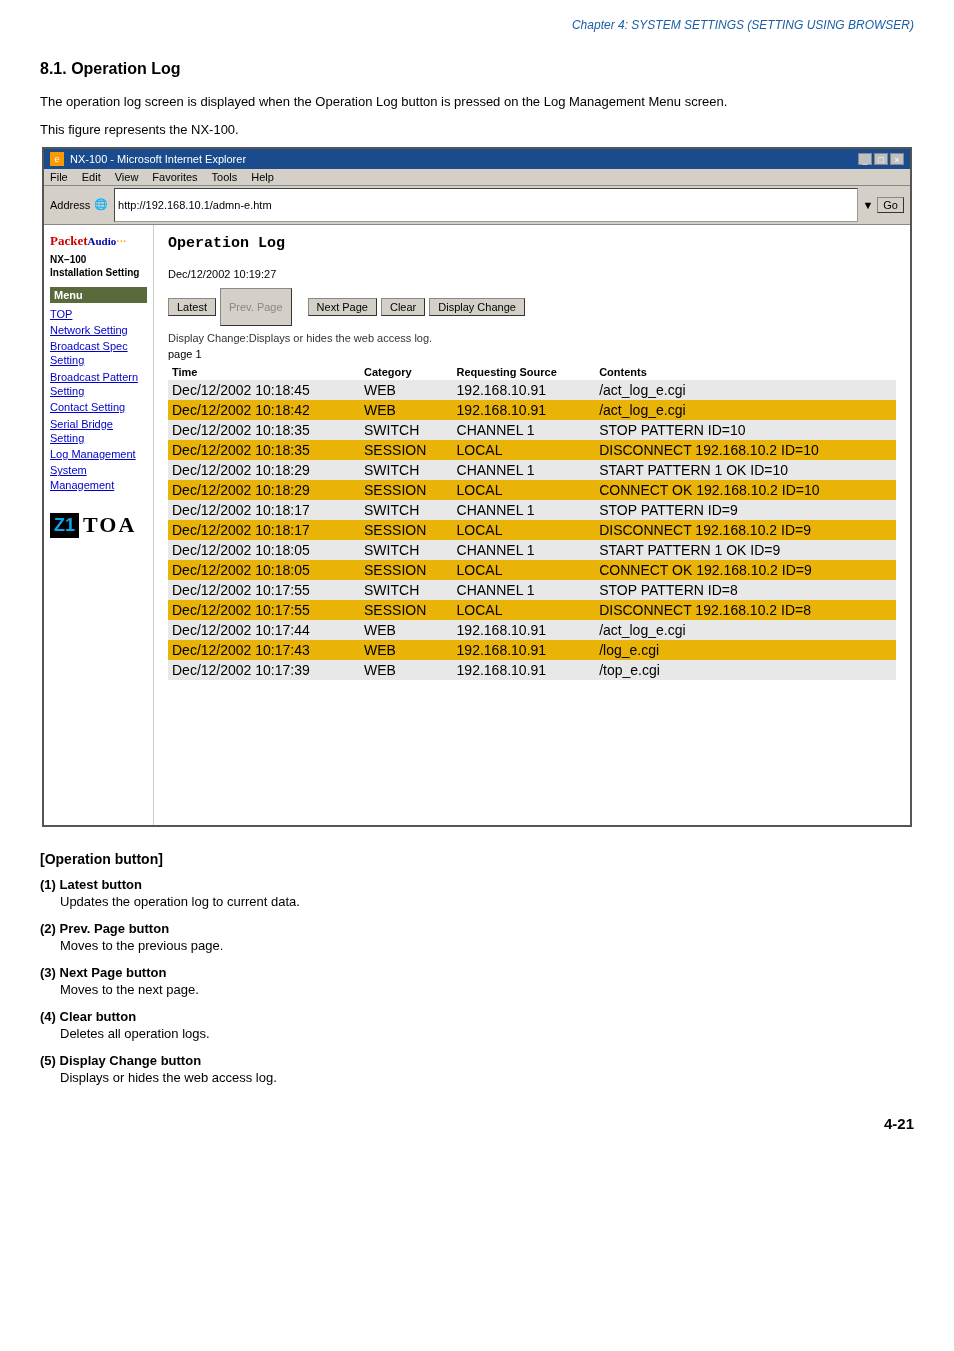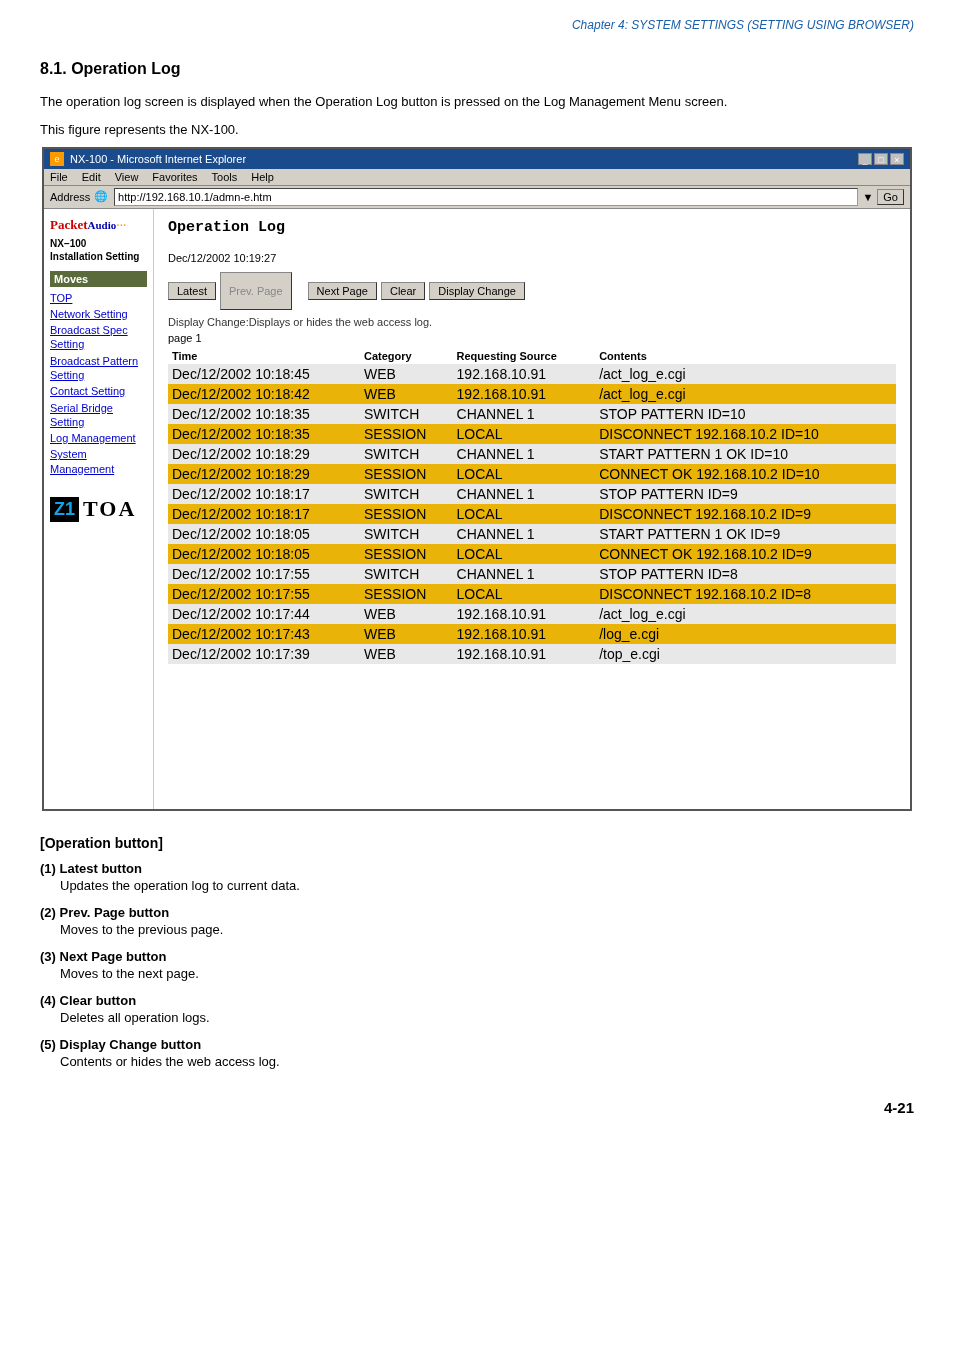--- a/index.html
+++ b/index.html
@@ -99,21 +99,21 @@
       gap: 4px;
       border-bottom: 1px solid #888;
     }
     .address-label { font-size: 11px; }
     .address-input {
       flex: 1;
       border: 1px inset #999;
       background: #fff;
       font-size: 11px;
       padding: 1px 3px;
-      height: 18px;
+      height: 34px;
     }
     .go-button {
       background: #d4d0c8;
       border: 1px outset #888;
       font-size: 11px;
       padding: 1px 5px;
       cursor: pointer;
     }
     
     .browser-content {
@@ -325,21 +325,21 @@
     <div class="browser-content">
 
       <div class="sidebar">
         <div class="sidebar-logo">
           <span style="color:#c00; font-weight:bold; font-size:13px;">Packet</span><span style="color:#00a; font-size:11px;">Audio</span><span style="color:#f90; font-size:10px;">···</span>
         </div>
         <div class="sidebar-subtitle">
           <div>NX−100</div>
           <div>Installation Setting</div>
         </div>
-        <div class="sidebar-menu-header">Moves</div>
+        <div class="sidebar-menu-header">Menu</div>
         <a class="sidebar-link">TOP</a>
         <a class="sidebar-link">Network Setting</a>
         <a class="sidebar-link">Broadcast Spec Setting</a>
         <a class="sidebar-link">Broadcast Pattern Setting</a>
         <a class="sidebar-link">Contact Setting</a>
         <a class="sidebar-link">Serial Bridge Setting</a>
         <a class="sidebar-link">Log Management</a>
         <a class="sidebar-link">System Management</a>
         <div class="sidebar-logo-bottom">
           <span class="toa-logo-icon">Z1</span>
@@ -480,19 +480,19 @@
         <div class="op-item">
     <div class="op-item-label"><span>(3)</span> <strong>Next Page button</strong></div>
     <div class="op-item-desc">Moves to the next page.</div>
   </div>
         <div class="op-item">
     <div class="op-item-label"><span>(4)</span> <strong>Clear button</strong></div>
     <div class="op-item-desc">Deletes all operation logs.</div>
   </div>
         <div class="op-item">
     <div class="op-item-label"><span>(5)</span> <strong>Display Change button</strong></div>
-    <div class="op-item-desc">Contents or hides the web access log.</div>
+    <div class="op-item-desc">Displays or hides the web access log.</div>
   </div>
       </div>
   </div>
 
   <div class="page-number">4-21</div>
 </div>
 
 </body></html>

